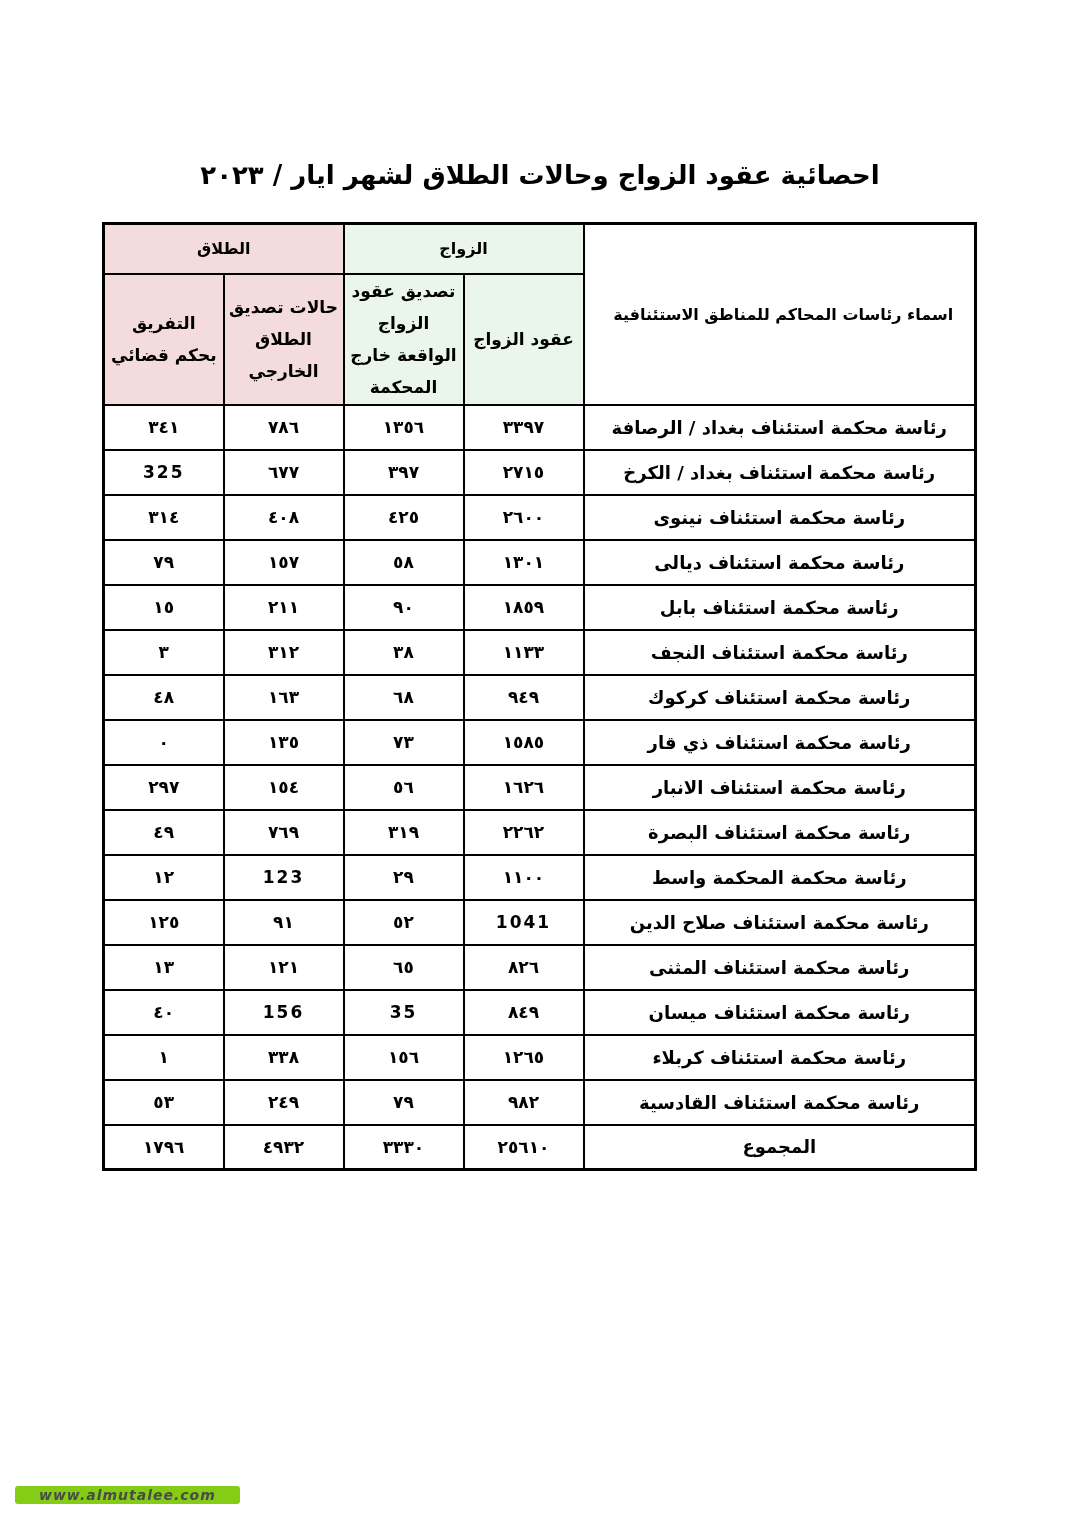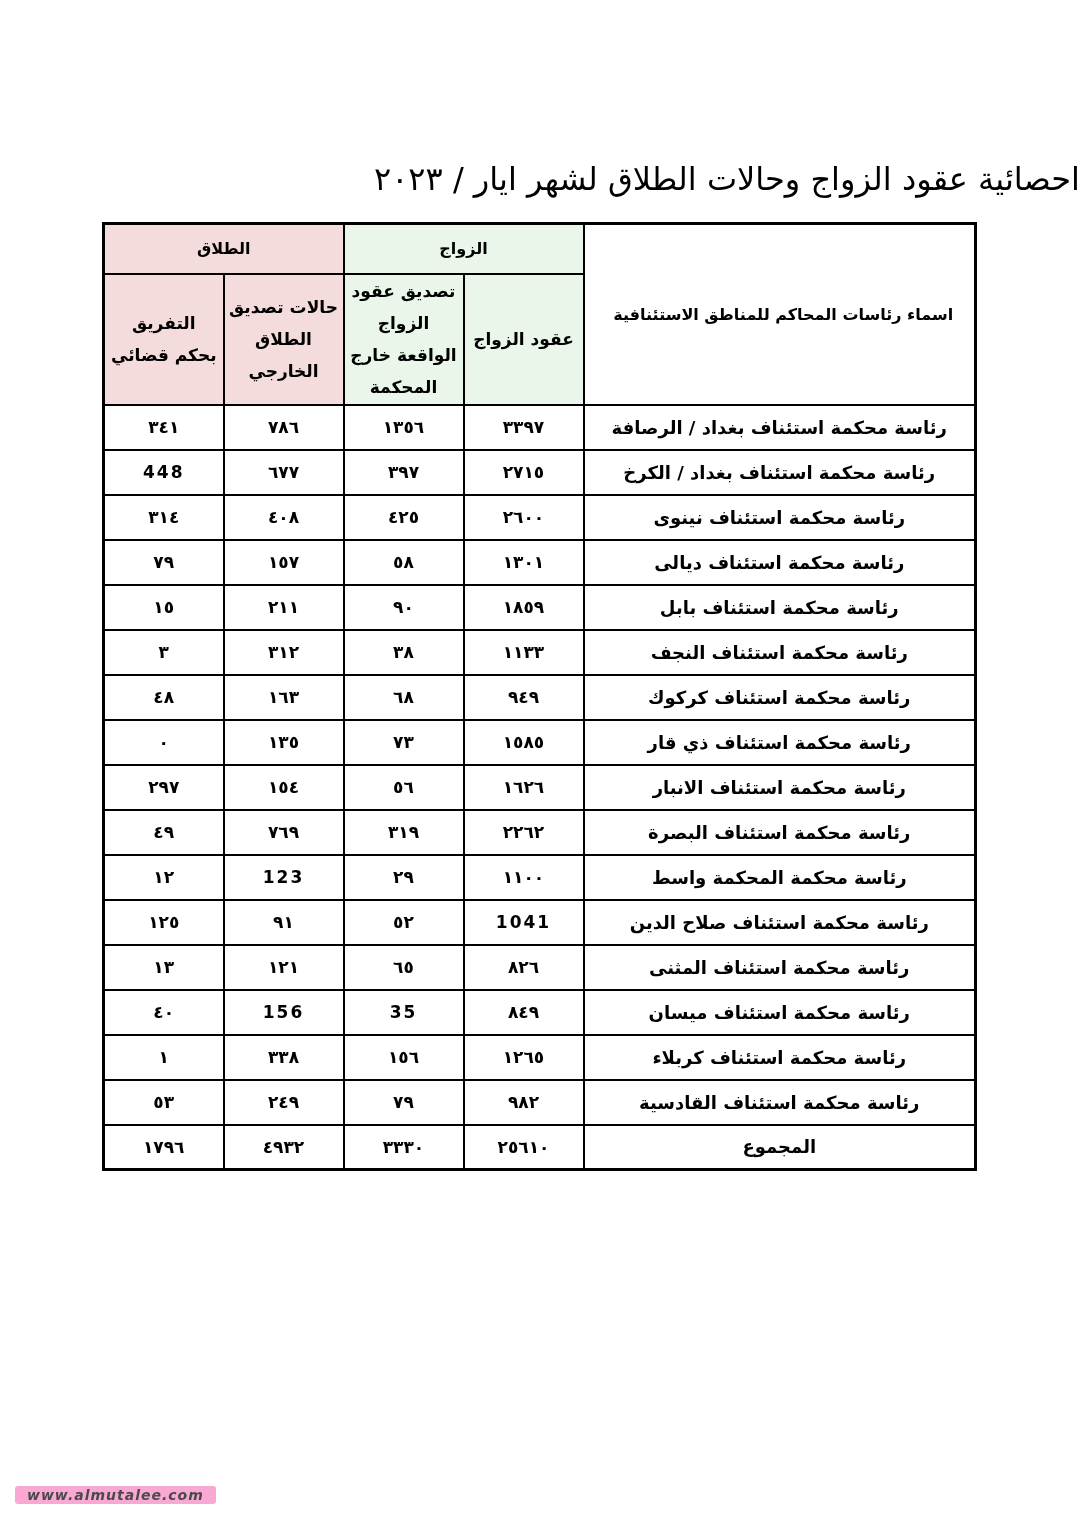--- a/index.html
+++ b/index.html
@@ -10,22 +10,23 @@
     position: relative;
     font-family: "DejaVu Sans", sans-serif;
     direction: rtl;
     overflow: hidden;
   }
   .page-title {
     position: absolute;
     top: 160px;
     right: 0;
     left: 0;
-    font-size: 32px;
-    font-weight: normal;
+    text-align: center;
+    font-size: 26px;
+    font-weight: bold;
     color: #000000;
     letter-spacing: 0.5px;
   }
   table.stats-table {
     position: absolute;
     top: 222px;
     right: 103px;
     width: 874px;
     border-collapse: collapse;
     table-layout: fixed;
@@ -52,22 +53,22 @@
   tbody td.num { font-size: 17px; letter-spacing: 2px; direction: ltr; }
   .watermark {
     position: absolute;
     top: 1486px;
     left: 15px;
     direction: ltr;
     font-size: 14px;
     font-weight: bold;
     font-style: italic;
     color: #4a4a4a;
-    background: #f9a8d4;
-    padding: 1px 12px;
+    background: #84cc16;
+    padding: 1px 24px;
     border-radius: 3px;
     letter-spacing: 1px;
   }
 </style>
 </head>
 <body style="--marriage-bg: #e9f6e9; --divorce-bg: #f4dcdc;">
 
 <h1 class="page-title">احصائية عقود الزواج وحالات الطلاق لشهر ايار / ٢٠٢٣</h1>
 
 <table class="stats-table">
@@ -97,21 +98,21 @@
         <td class="num">٣٣٩٧</td>
         <td class="num">١٣٥٦</td>
         <td class="num">٧٨٦</td>
         <td class="num">٣٤١</td>
       </tr>
       <tr>
         <td>رئاسة محكمة استئناف بغداد / الكرخ</td>
         <td class="num">٢٧١٥</td>
         <td class="num">٣٩٧</td>
         <td class="num">٦٧٧</td>
-        <td class="num">448</td>
+        <td class="num">325</td>
       </tr>
       <tr>
         <td>رئاسة محكمة استئناف نينوى</td>
         <td class="num">٢٦٠٠</td>
         <td class="num">٤٢٥</td>
         <td class="num">٤٠٨</td>
         <td class="num">٣١٤</td>
       </tr>
       <tr>
         <td>رئاسة محكمة استئناف ديالى</td>

